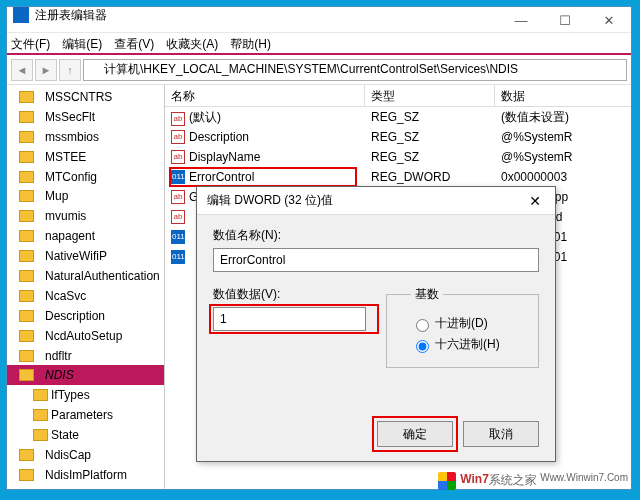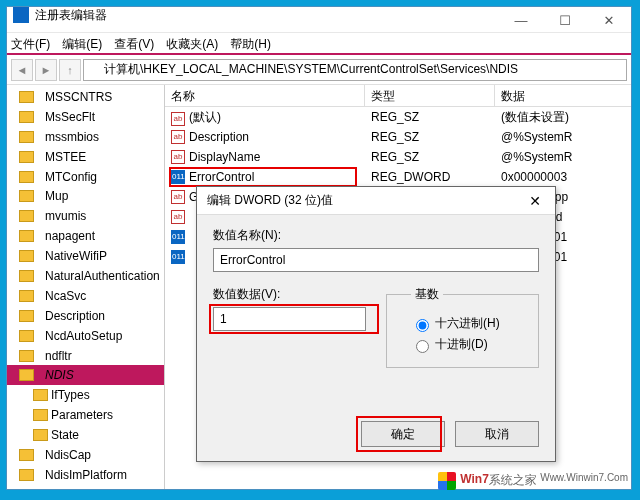--- a/index.html
+++ b/index.html
@@ -48,21 +48,21 @@
   .dlg-body { padding: 12px 16px; font-size: 12px; }
   .dlg-label { margin-bottom: 4px; }
   .dlg-input { width: 100%; height: 24px; border: 1px solid #888; background: #fff; padding: 0 6px; font-size: 12px; margin-bottom: 14px; display: block; }
   .dlg-row2 { display: flex; gap: 20px; }
   .dlg-col { flex: 1; }
   .dlg-fieldset { border: 1px solid #bbb; padding: 8px 24px 10px; margin: 0; }
   .dlg-fieldset legend { font-size: 12px; padding: 0 4px; }
   .radio { display: flex; align-items: center; margin: 4px 0; font-size: 12px; }
   .radio input { margin-right: 6px; }
   .dlg-buttons { position: absolute; right: 16px; bottom: 14px; display: flex; gap: 10px; }
-  .dlg-btn { width: 84px; height: 26px; border: 1px solid #888; background: #e8e8e8; font-size: 12px; }
+  .dlg-btn { width: 76px; height: 26px; border: 1px solid #888; background: #e8e8e8; font-size: 12px; }
   .watermark { position: absolute; right: 12px; bottom: 10px; font-size: 12px; color: #666; display: flex; align-items: flex-start; }
   .watermark .logo { width: 18px; height: 18px; background: conic-gradient(#e81123 0 25%, #00a300 0 50%, #2572eb 0 75%, #ffc20e 0 100%); border-radius: 2px; margin-right: 4px; }
   .wm-hl { color: #c03030; font-weight: bold; }
 </style>
 </head>
 <body>
 
 <div class="outer">
   <div class="titlebar">
     <span class="appicon"></span>
@@ -198,26 +198,26 @@
     <div class="dlg-row2">
       <div class="dlg-col" style="position:relative;">
         <div class="dlg-label">数值数据(V):</div>
         <input class="dlg-input" value="1" style="">
         <div class="red-hl" style="left:-4px; top:18px; width:170px; height:30px;"></div>
       </div>
       <div class="dlg-col">
         <fieldset class="dlg-fieldset">
           <legend>基数</legend>
           <label class="radio">
+              <input type="radio" name="base" style="">
+              <span>十进制(D)</span>
+            </label>
+          <label class="radio">
               <input type="radio" name="base" checked="" style="">
               <span>十六进制(H)</span>
-            </label>
-          <label class="radio">
-              <input type="radio" name="base" style="">
-              <span>十进制(D)</span>
             </label>
         </fieldset>
       </div>
     </div>
   </div>
   <div class="dlg-buttons">
     <div style="position:relative;">
       <button class="dlg-btn">确定</button>
       <div class="red-hl" style="left:-5px; top:-5px; width:86px; height:36px;"></div>
     </div>

